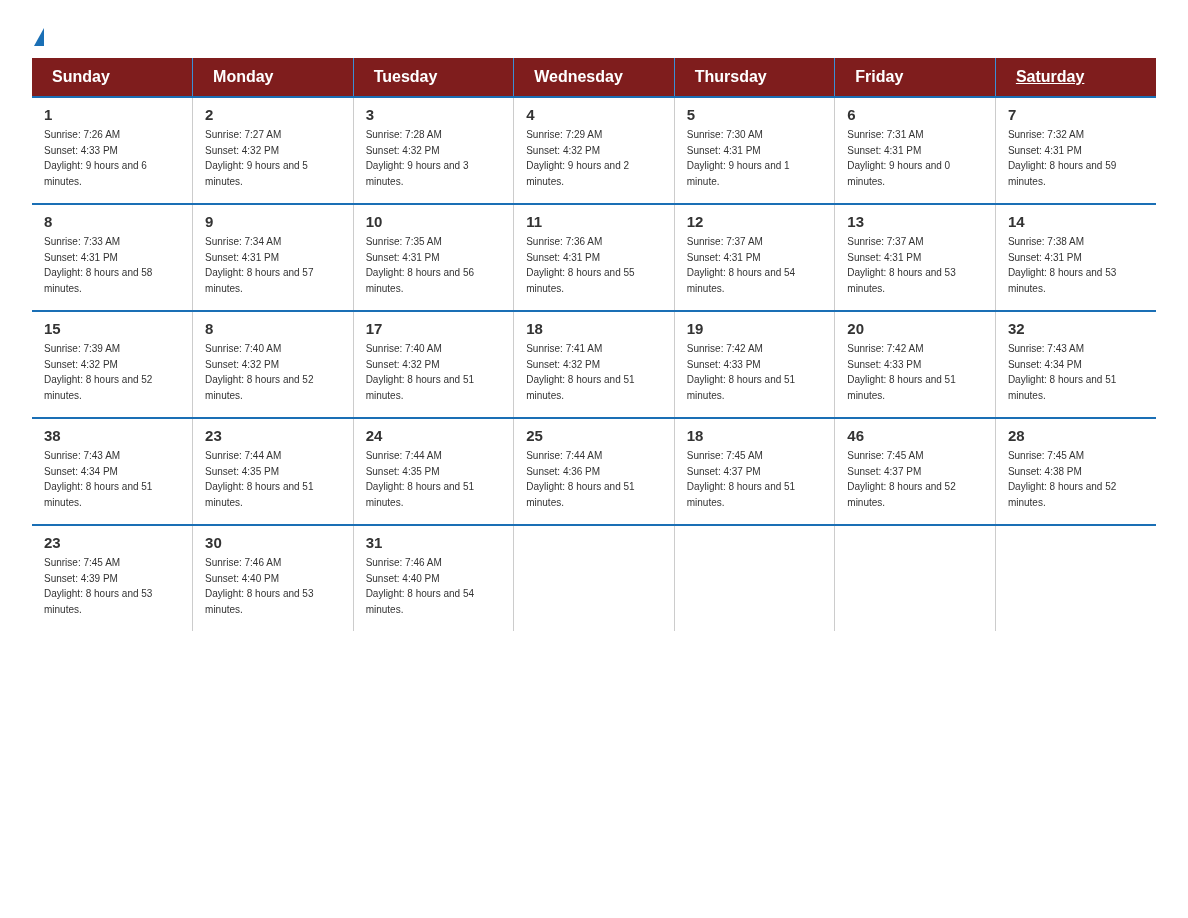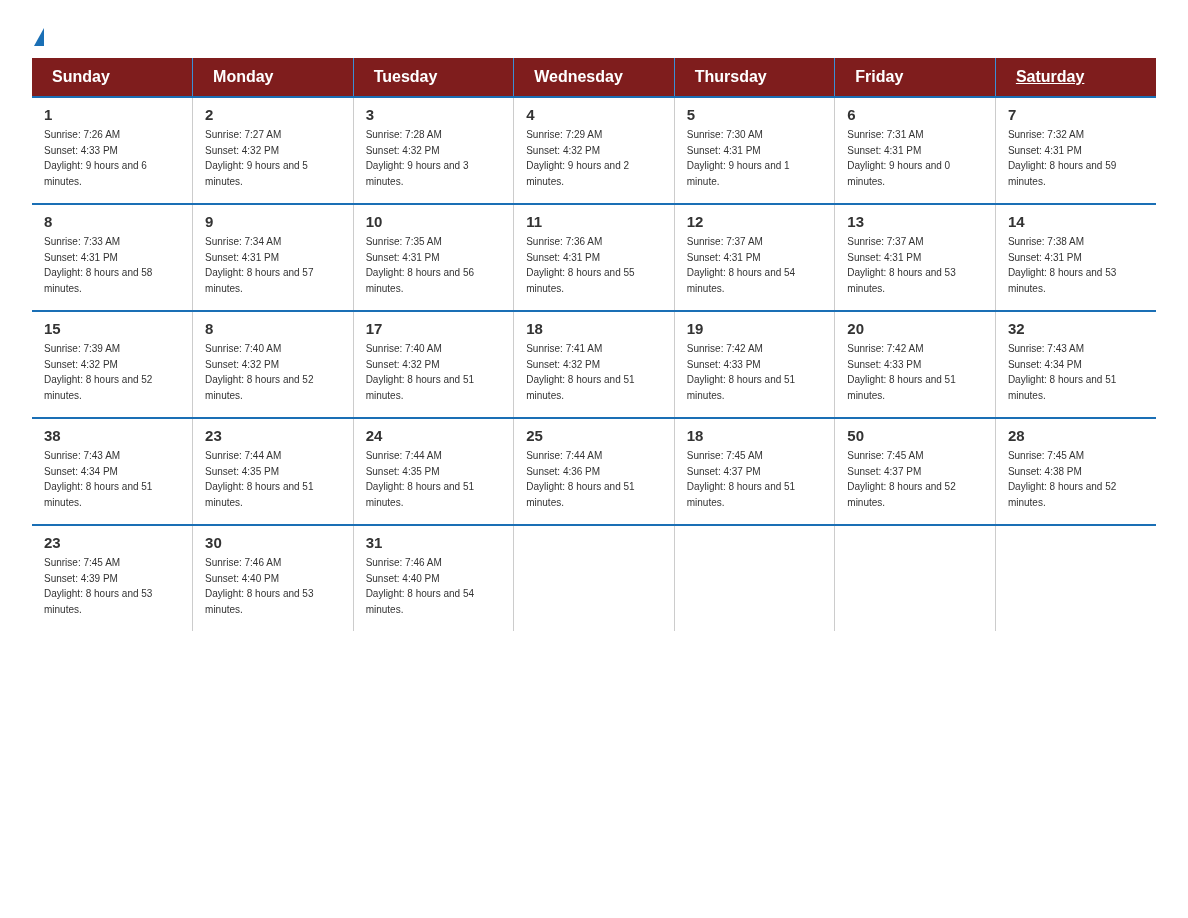--- a/index.html
+++ b/index.html
@@ -238,21 +238,21 @@
         </td>
         <td>
           <span class="day-number">25</span>
 <div class="day-info">Sunrise: 7:44 AM<br>Sunset: 4:36 PM<br>Daylight: 8 hours and 51 minutes.</div>
         </td>
         <td>
           <span class="day-number">18</span>
 <div class="day-info">Sunrise: 7:45 AM<br>Sunset: 4:37 PM<br>Daylight: 8 hours and 51 minutes.</div>
         </td>
         <td>
-          <span class="day-number">50</span>
+          <span class="day-number">46</span>
 <div class="day-info">Sunrise: 7:45 AM<br>Sunset: 4:37 PM<br>Daylight: 8 hours and 52 minutes.</div>
         </td>
         <td>
           <span class="day-number">28</span>
 <div class="day-info">Sunrise: 7:45 AM<br>Sunset: 4:38 PM<br>Daylight: 8 hours and 52 minutes.</div>
         </td>
       </tr>
       <tr>
         <td>
           <span class="day-number">23</span>

